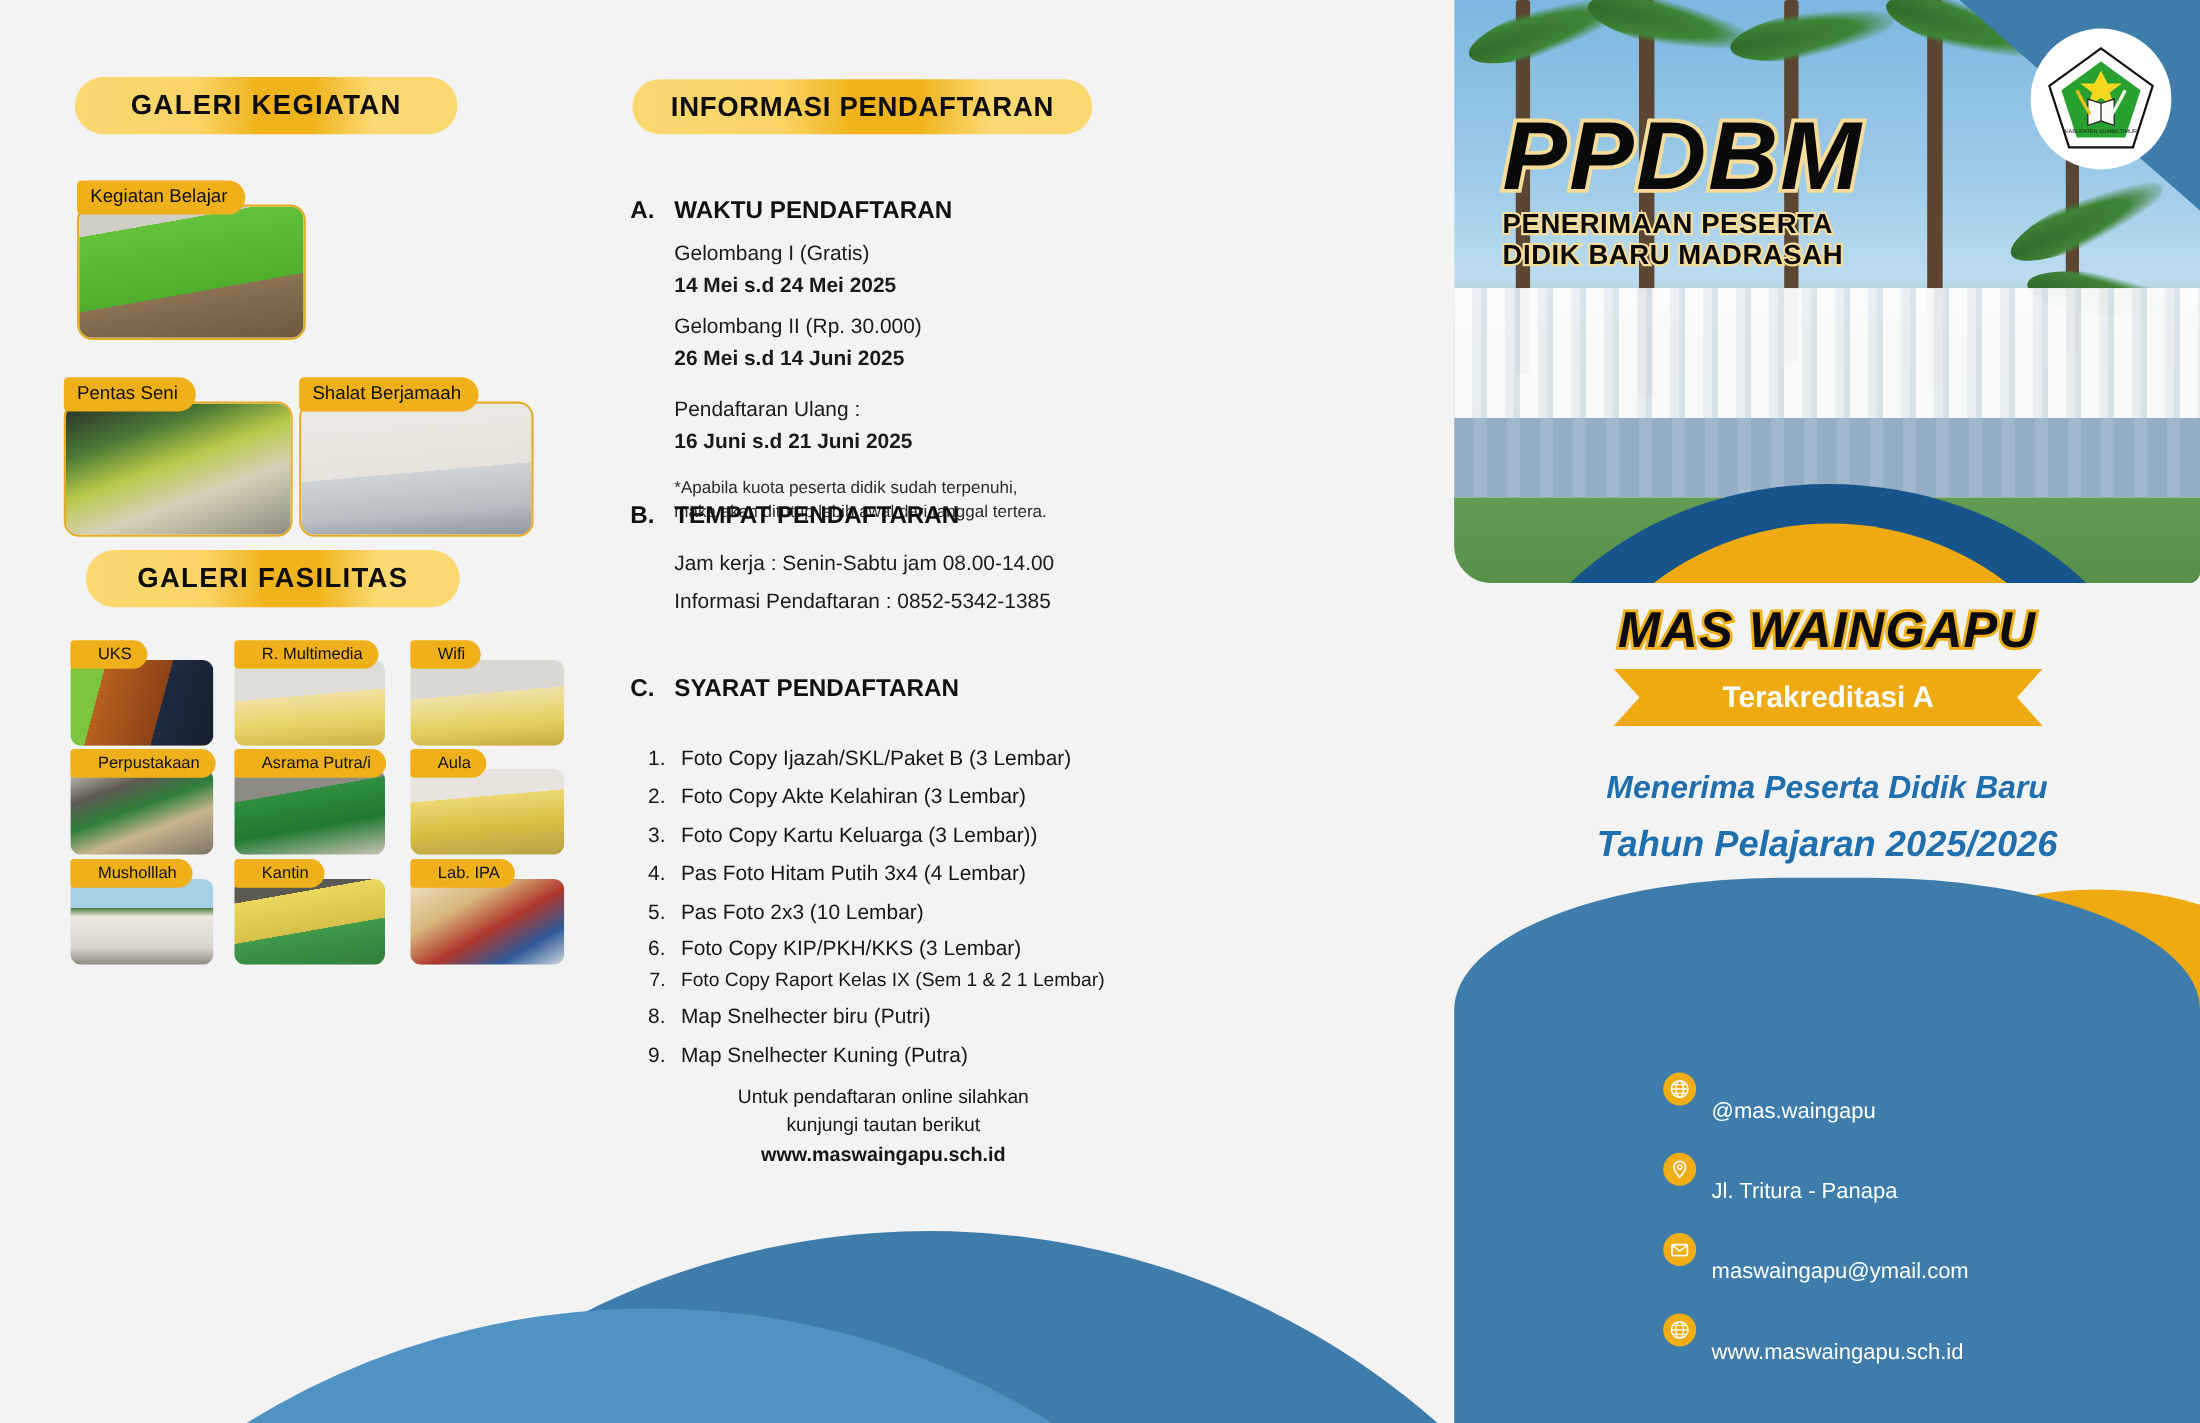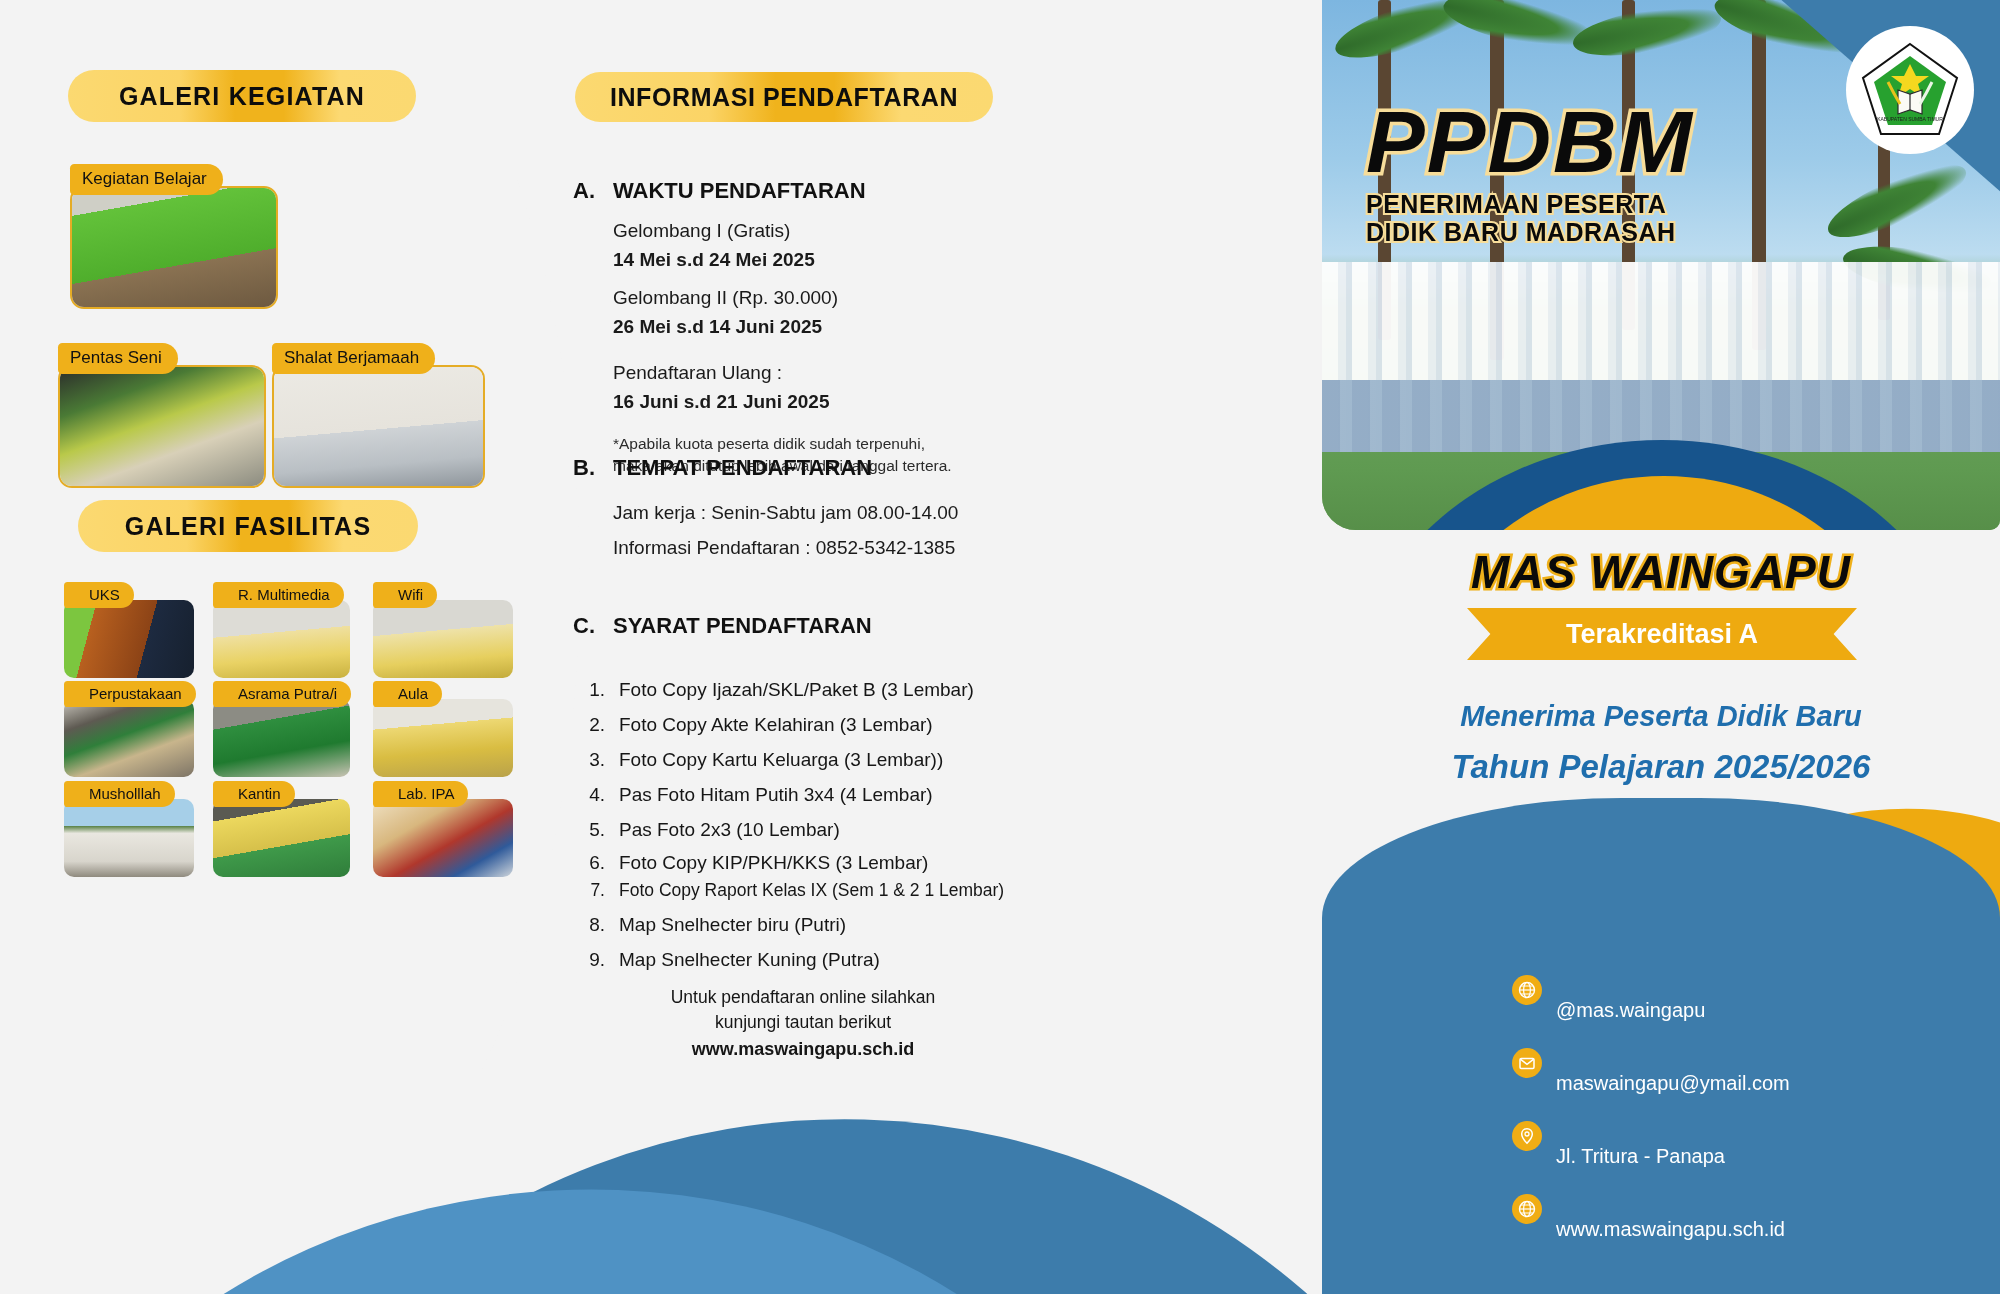--- a/index.html
+++ b/index.html
@@ -457,34 +457,34 @@
               <line x1="2.6" y1="10" x2="17.4" y2="10" stroke="#fff" stroke-width="1.2"></line>
               <line x1="4" y1="6" x2="16" y2="6" stroke="#fff" stroke-width="1"></line>
               <line x1="4" y1="14" x2="16" y2="14" stroke="#fff" stroke-width="1"></line>
             </svg>
         </span>
         <span class="txt">@mas.waingapu</span>
       </div>
       <div class="contact-row">
         <span class="ci">
           <svg width="20" height="20" viewBox="0 0 20 20">
+              <path d="M10 2.8 c-3 0-5.3 2.3-5.3 5.2 0 3.9 5.3 9.2 5.3 9.2 s5.3-5.3 5.3-9.2 c0-2.9-2.3-5.2-5.3-5.2 z" fill="none" stroke="#fff" stroke-width="1.5"></path>
+              <circle cx="10" cy="8" r="2" fill="none" stroke="#fff" stroke-width="1.3"></circle>
+            </svg>
+        </span>
+        <span class="txt">Jl. Tritura - Panapa</span>
+      </div>
+      <div class="contact-row">
+        <span class="ci">
+          <svg width="20" height="20" viewBox="0 0 20 20">
               <rect x="3" y="5.5" width="14" height="10" rx="1.2" fill="none" stroke="#fff" stroke-width="1.5"></rect>
               <path d="M3.6 6.3 L10 11.3 L16.4 6.3" fill="none" stroke="#fff" stroke-width="1.5"></path>
             </svg>
         </span>
         <span class="txt">maswaingapu@ymail.com</span>
-      </div>
-      <div class="contact-row">
-        <span class="ci">
-          <svg width="20" height="20" viewBox="0 0 20 20">
-              <path d="M10 2.8 c-3 0-5.3 2.3-5.3 5.2 0 3.9 5.3 9.2 5.3 9.2 s5.3-5.3 5.3-9.2 c0-2.9-2.3-5.2-5.3-5.2 z" fill="none" stroke="#fff" stroke-width="1.5"></path>
-              <circle cx="10" cy="8" r="2" fill="none" stroke="#fff" stroke-width="1.3"></circle>
-            </svg>
-        </span>
-        <span class="txt">Jl. Tritura - Panapa</span>
       </div>
       <div class="contact-row">
         <span class="ci">
           <svg width="20" height="20" viewBox="0 0 20 20">
               <circle cx="10" cy="10" r="7.5" fill="none" stroke="#fff" stroke-width="1.4"></circle>
               <ellipse cx="10" cy="10" rx="3.4" ry="7.5" fill="none" stroke="#fff" stroke-width="1.2"></ellipse>
               <line x1="2.6" y1="10" x2="17.4" y2="10" stroke="#fff" stroke-width="1.2"></line>
               <line x1="4" y1="6" x2="16" y2="6" stroke="#fff" stroke-width="1"></line>
               <line x1="4" y1="14" x2="16" y2="14" stroke="#fff" stroke-width="1"></line>
             </svg>

